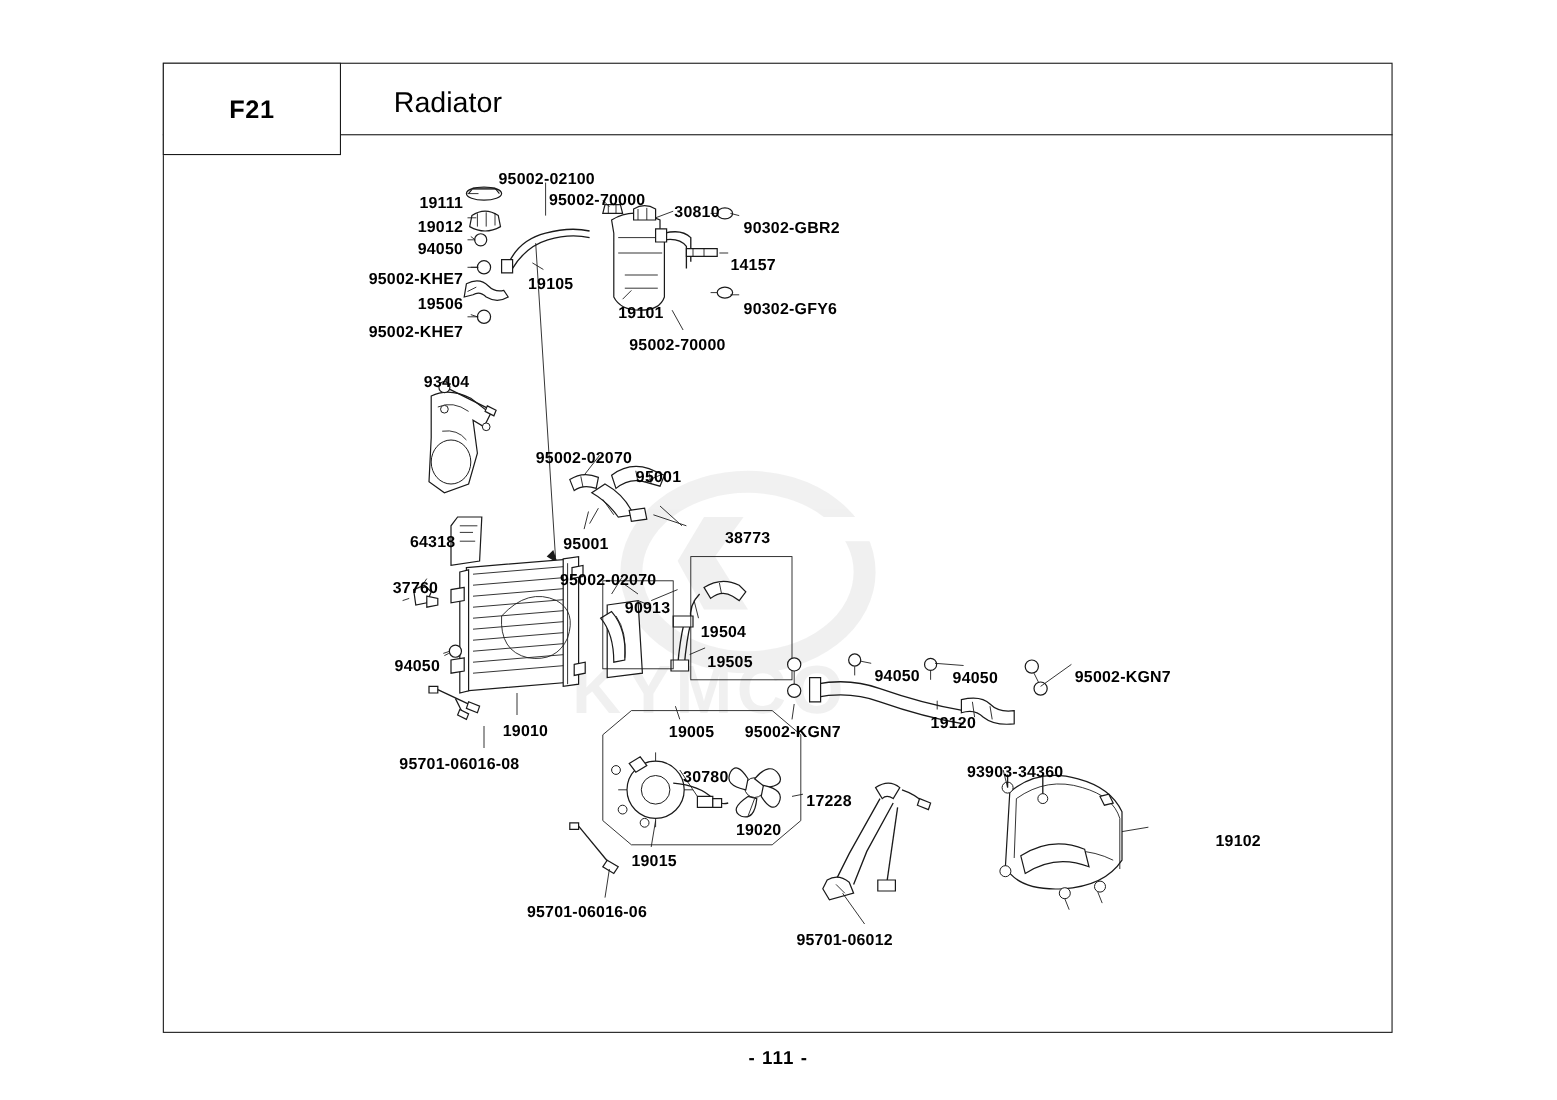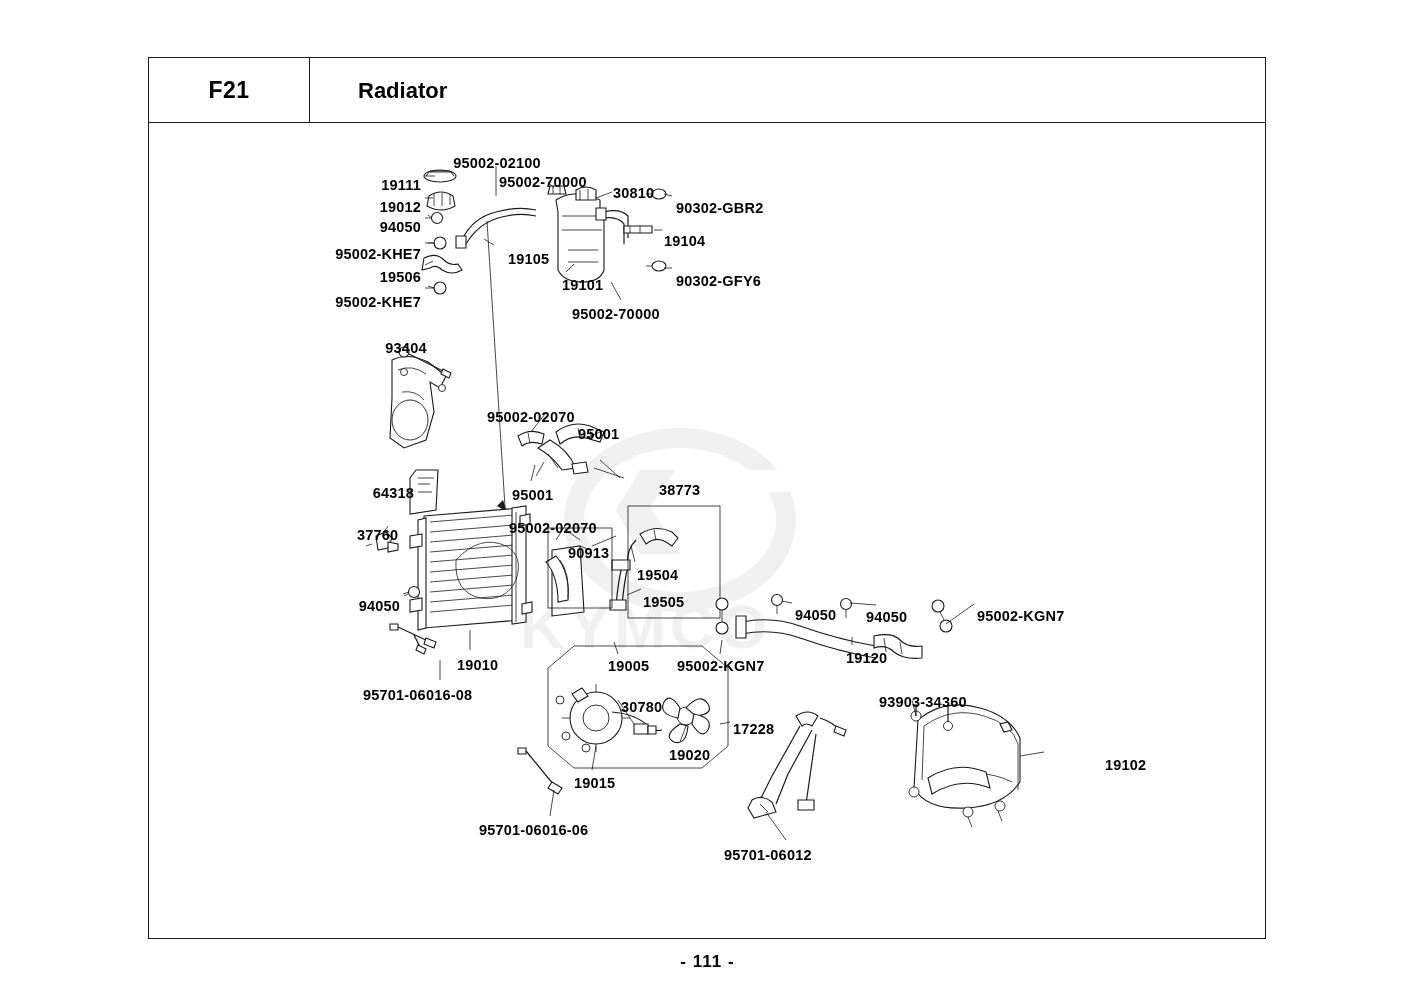--- a/index.html
+++ b/index.html
@@ -29,39 +29,39 @@
     width: 1118px;
     height: 882px;
     border: 1.5px solid #1a1a1a;
     box-sizing: border-box;
   }
   .code-box {
     position: absolute;
     left: 148px;
     top: 57px;
     width: 162px;
-    height: 66px;
+    height: 84px;
     border: 1.5px solid #1a1a1a;
     box-sizing: border-box;
     background: #ffffff;
     display: flex;
     align-items: center;
     justify-content: center;
   }
   .code-box .code-text {
     font-size: 23px;
     font-weight: bold;
     letter-spacing: 0.5px;
   }
   .title-text {
     position: absolute;
     left: 358px;
     top: 78px;
-    font-size: 22px;
-    font-weight: bold;
+    font-size: 26px;
+    font-weight: normal;
   }
   .header-rule {
     position: absolute;
     left: 148px;
     top: 122px;
     width: 1118px;
     height: 0;
     border-top: 1.5px solid #1a1a1a;
   }
   .page-number {
@@ -422,23 +422,23 @@
   <div class="page-number">- 111 -</div>
 
   <div id="labels">
       <div class="lbl c" style="left: 497px; top: 155px;">95002-02100</div>
       <div class="lbl r" style="left: 421px; top: 177px;">19111</div>
       <div class="lbl" style="left: 499px; top: 174px;">95002-70000</div>
       <div class="lbl" style="left: 613px; top: 185px;">30810</div>
       <div class="lbl r" style="left: 421px; top: 199px;">19012</div>
       <div class="lbl" style="left: 676px; top: 200px;">90302-GBR2</div>
       <div class="lbl r" style="left: 421px; top: 219px;">94050</div>
-      <div class="lbl" style="left: 664px; top: 233px;">19104</div>
+      <div class="lbl" style="left: 664px; top: 233px;">14157</div>
       <div class="lbl r" style="left: 421px; top: 246px;">95002-KHE7</div>
-      <div class="lbl" style="left: 508px; top: 251px; text-align: right;">19105</div>
+      <div class="lbl" style="left: 480px; top: 251px; text-align: right;">19105</div>
       <div class="lbl r" style="left: 421px; top: 269px;">19506</div>
       <div class="lbl" style="left: 562px; top: 277px;">19101</div>
       <div class="lbl" style="left: 676px; top: 273px;">90302-GFY6</div>
       <div class="lbl r" style="left: 421px; top: 294px;">95002-KHE7</div>
       <div class="lbl" style="left: 572px; top: 306px;">95002-70000</div>
       <div class="lbl c" style="left: 406px; top: 340px;">93404</div>
       <div class="lbl" style="left: 487px; top: 409px;">95002-02070</div>
       <div class="lbl" style="left: 578px; top: 426px;">95001</div>
       <div class="lbl r" style="left: 414px; top: 485px;">64318</div>
       <div class="lbl" style="left: 512px; top: 487px;">95001</div>

